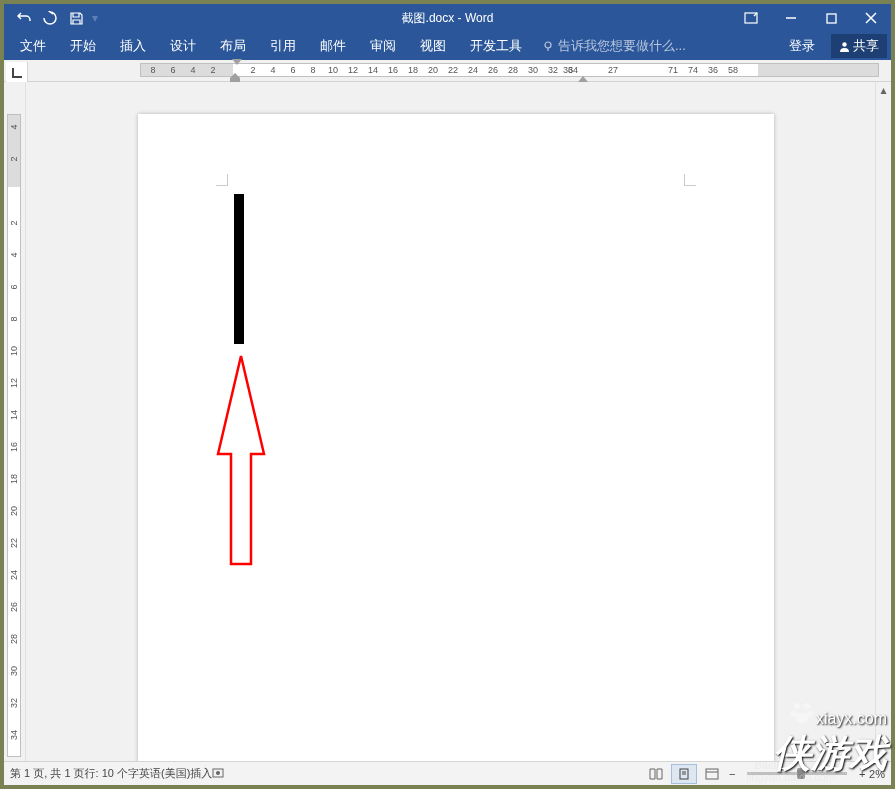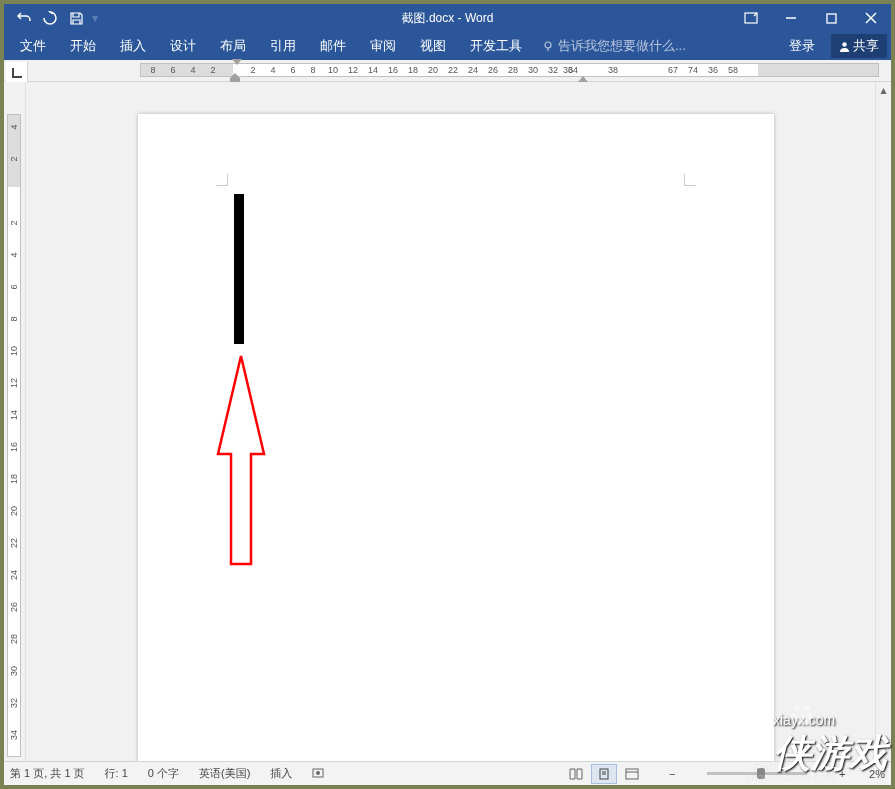--- a/index.html
+++ b/index.html
@@ -52,32 +52,32 @@
 .crop-tl { border: none; border-right:1px solid #aaa; border-bottom:1px solid #aaa; left:78px; top:60px;}
 .crop-tr { position: absolute; right: 78px; top: 60px; width: 12px; height: 12px; border-left:1px solid #aaa; border-bottom:1px solid #aaa; opacity:.6;}
 .cursor-bar { position: absolute; left: 96px; top: 80px; width: 10px; height: 150px; background: #000; }
 .arrow-annot { position: absolute; left: 78px; top: 240px; }
 .arrow-annot svg { stroke: #ff0000; stroke-width: 2.5; fill: none; }
 
 .vscroll { position: absolute; right: 0; top: 0; bottom: 0; width: 16px; background: #f1f1f1; border-left: 1px solid #e0e0e0; }
 .vscroll-btn { height: 16px; display:flex; align-items:center; justify-content:center; color:#666; }
 
 
-.statusbar { height: 24px; background: #f3f3f3; border-top: 1px solid #d4d4d4; display: flex; align-items: center; font-size: 11px; color: #444; padding: 0 6px; gap: 20px; }
+.statusbar { height: 24px; background: #f3f3f3; border-top: 1px solid #d4d4d4; display: flex; align-items: center; font-size: 11px; color: #444; padding: 0 6px; gap: 0; }
 .statusbar .spacer { flex: 1; }
 .view-btns { display: flex; gap: 2px; }
 .view-btn { width: 26px; height: 20px; display: flex; align-items: center; justify-content: center; border:1px solid transparent; }
 .view-btn.active { background: #dde6f1; border-color:#a6bfdb;}
 .zoom-slider { width: 100px; height: 3px; background: #c0c0c0; position: relative; margin: 0 8px;}
 .zoom-slider::after { content:''; position:absolute; left:50%; top:-4px; width:8px; height:11px; background:#888; border-radius:2px;}
 .zoom-minus, .zoom-plus { width:14px; text-align:center; cursor:pointer;}
 
 
 .watermark { position: absolute; right: 8px; bottom: 10px; color: #fff; text-shadow: 1px 1px 2px #000; pointer-events:none; }
-.watermark .wm-top { font-size: 14px; }
+.watermark .wm-top { font-size: 16px; text-align: right; }
 .watermark .wm-main { font-size: 38px; font-weight: bold; font-style: italic; }
 .watermark .paw { position:absolute; right:70px; top:-12px; opacity:.4; }
 .bd-watermark { position:absolute; right:60px; bottom:6px; color:#ddd; font-size:11px; opacity:.35; text-align:center; line-height:1.1; }
 </style>
 </head>
 <body>
 
 <div class="app-window">
 
   <div class="titlebar">
@@ -180,22 +180,22 @@
         <span class="ruler-num" style="left:272px">18</span>
         <span class="ruler-num" style="left:292px">20</span>
         <span class="ruler-num" style="left:312px">22</span>
         <span class="ruler-num" style="left:332px">24</span>
         <span class="ruler-num" style="left:352px">26</span>
         <span class="ruler-num" style="left:372px">28</span>
         <span class="ruler-num" style="left:392px">30</span>
         <span class="ruler-num" style="left:412px">32</span>
         <span class="ruler-num" style="left:432px">34</span>
         <span class="ruler-num" style="left:427px">36</span>
-        <span class="ruler-num" style="left:472px">38</span>
-        <span class="ruler-num" style="left:532px">67</span>
+        <span class="ruler-num" style="left:472px">27</span>
+        <span class="ruler-num" style="left:532px">71</span>
         <span class="ruler-num" style="left:552px">74</span>
         <span class="ruler-num" style="left:572px">36</span>
         <span class="ruler-num" style="left:592px">58</span>
       </div>
       <div class="indent-marker indent-top"></div>
       <div class="indent-marker indent-bottom"></div>
       <div class="indent-marker indent-right"></div>
     </div>
   </div>
 

